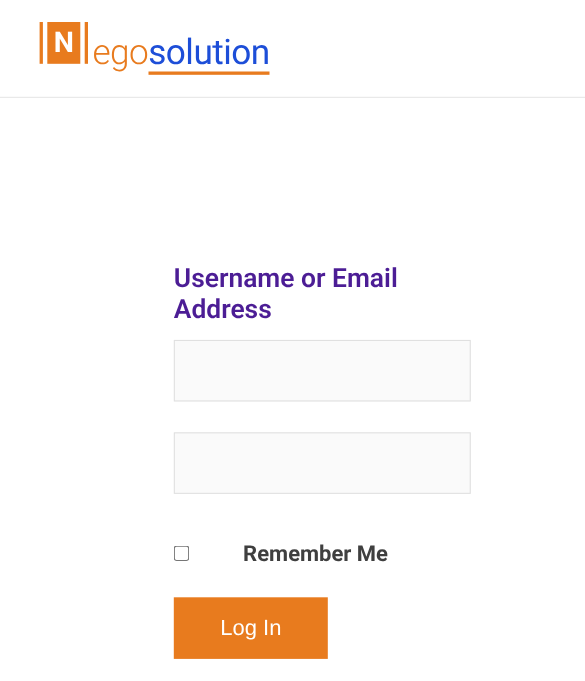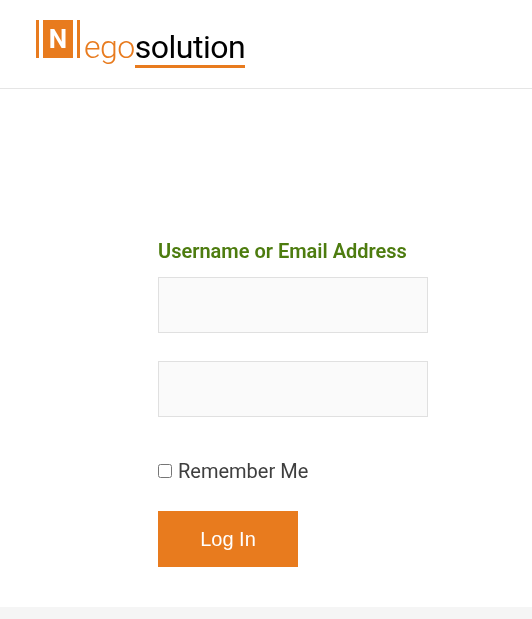--- a/index.html
+++ b/index.html
@@ -63,42 +63,42 @@
       font-weight: 400;
       line-height: 1;
       letter-spacing: -0.5px;
       text-align: right;
     }
     .logo-ego {
       color: #e87b1e;
       font-weight: 300;
     }
     .logo-solution {
-      color: #000000;
+      color: #1d4ed8;
       font-weight: 400;
       border-bottom: 3px solid #e87b1e;
       padding-bottom: 2px;
     }
     .main {
       background: #ffffff;
       margin: 0;
       padding: 150px 0 40px 0;
     }
     .form-container {
       width: 270px;
       margin-left: 158px;
     }
     .form-group {
       margin-bottom: 28px;
     }
     .label {
       display: block;
-      font-size: 20px;
+      font-size: 24px;
       font-weight: 600;
-      color: #4d7c0f;
+      color: #4c1d95;
       margin-bottom: 14px;
     }
     .text-input {
       width: 100%;
       height: 56px;
       border: 1px solid #e0e0e0;
       background: #fafafa;
       padding: 0 14px;
       font-size: 16px;
       color: #333;
@@ -110,21 +110,22 @@
       margin-top: 42px;
       margin-bottom: 28px;
     }
     .checkbox {
       width: 14px;
       height: 14px;
     }
     .remember-label {
       font-size: 20px;
       color: #3f3f3f;
-      font-weight: 400;
+      font-weight: 700;
+      margin-left: 43px;
     }
     .login-button {
       background: #e87b1e;
       color: #ffffff;
       border: none;
       width: 140px;
       height: 56px;
       font-size: 20px;
       font-weight: 400;
       cursor: pointer;

